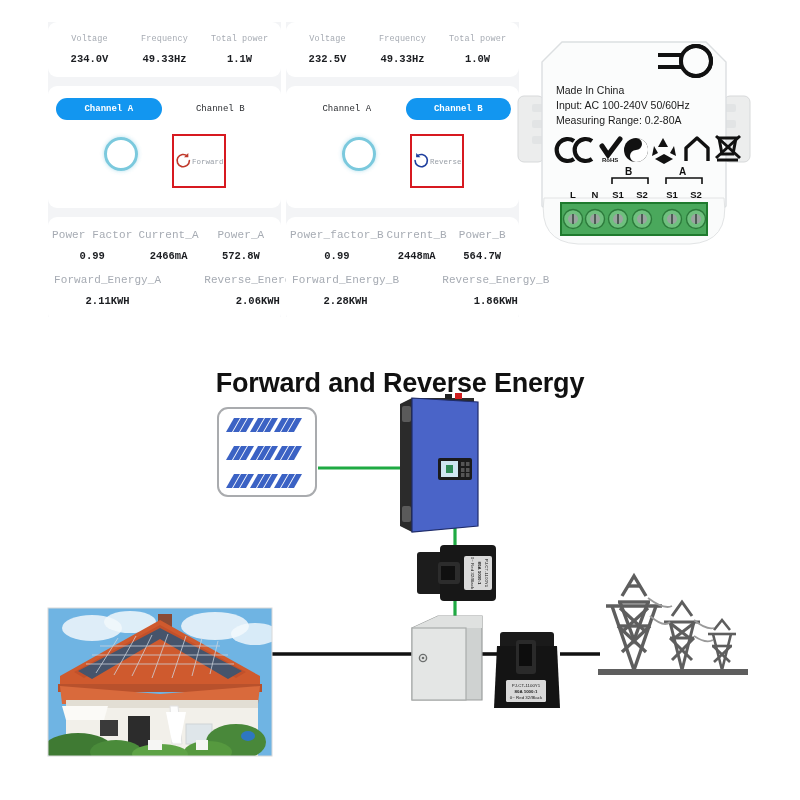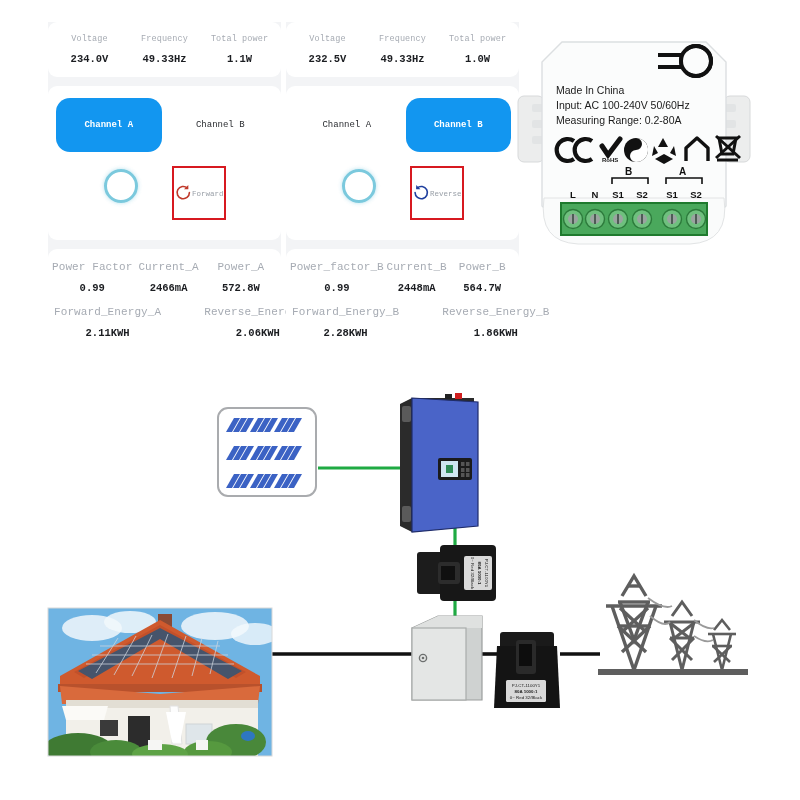--- a/index.html
+++ b/index.html
@@ -42,21 +42,21 @@
     white-space: nowrap; display: block;
   }
 
   .gap { height: 9px; }
 
   
   .tabs-card { padding: 12px 8px 4px 8px; }
   .tabs { display: flex; gap: 6px; }
   .tab {
     flex: 1; text-align: center; font-size: 9px;
-    padding: 22px 0; border-radius: 14px; color: #2b2d31;
+    padding: 6px 0; border-radius: 14px; color: #2b2d31;
     white-space: nowrap;
   }
   .tab.active { background: #1296f0; color: #ffffff; font-weight: bold; }
 
   
   .dir-row {
     display: flex; align-items: flex-start; justify-content: center;
     gap: 34px; padding: 14px 0 16px 0; background: #ffffff;
     border-radius: 0 0 9px 9px;
   }
@@ -343,20 +343,21 @@
               <path d="M156 186 v10"></path>
               <path d="M180 186 v10"></path>
           </g>
         </g>
       </svg>
     </div>
   </div>
 
   <div class="diagram">
 
+    <div class="diagram-title">Forward and Reverse Energy</div>
 
     <svg width="800" height="460" viewBox="0 0 800 460" style="position:absolute;left:0;top:0;">
 
       <g stroke="#1faa43" stroke-width="3.2" fill="none">
         <path d="M318 128 H400"></path>
       </g>
       <g stroke="#1faa43" stroke-width="3.2" fill="none">
         <path d="M455 185 V230"></path>
       </g>
       <g stroke="#1faa43" stroke-width="3.2" fill="none">

